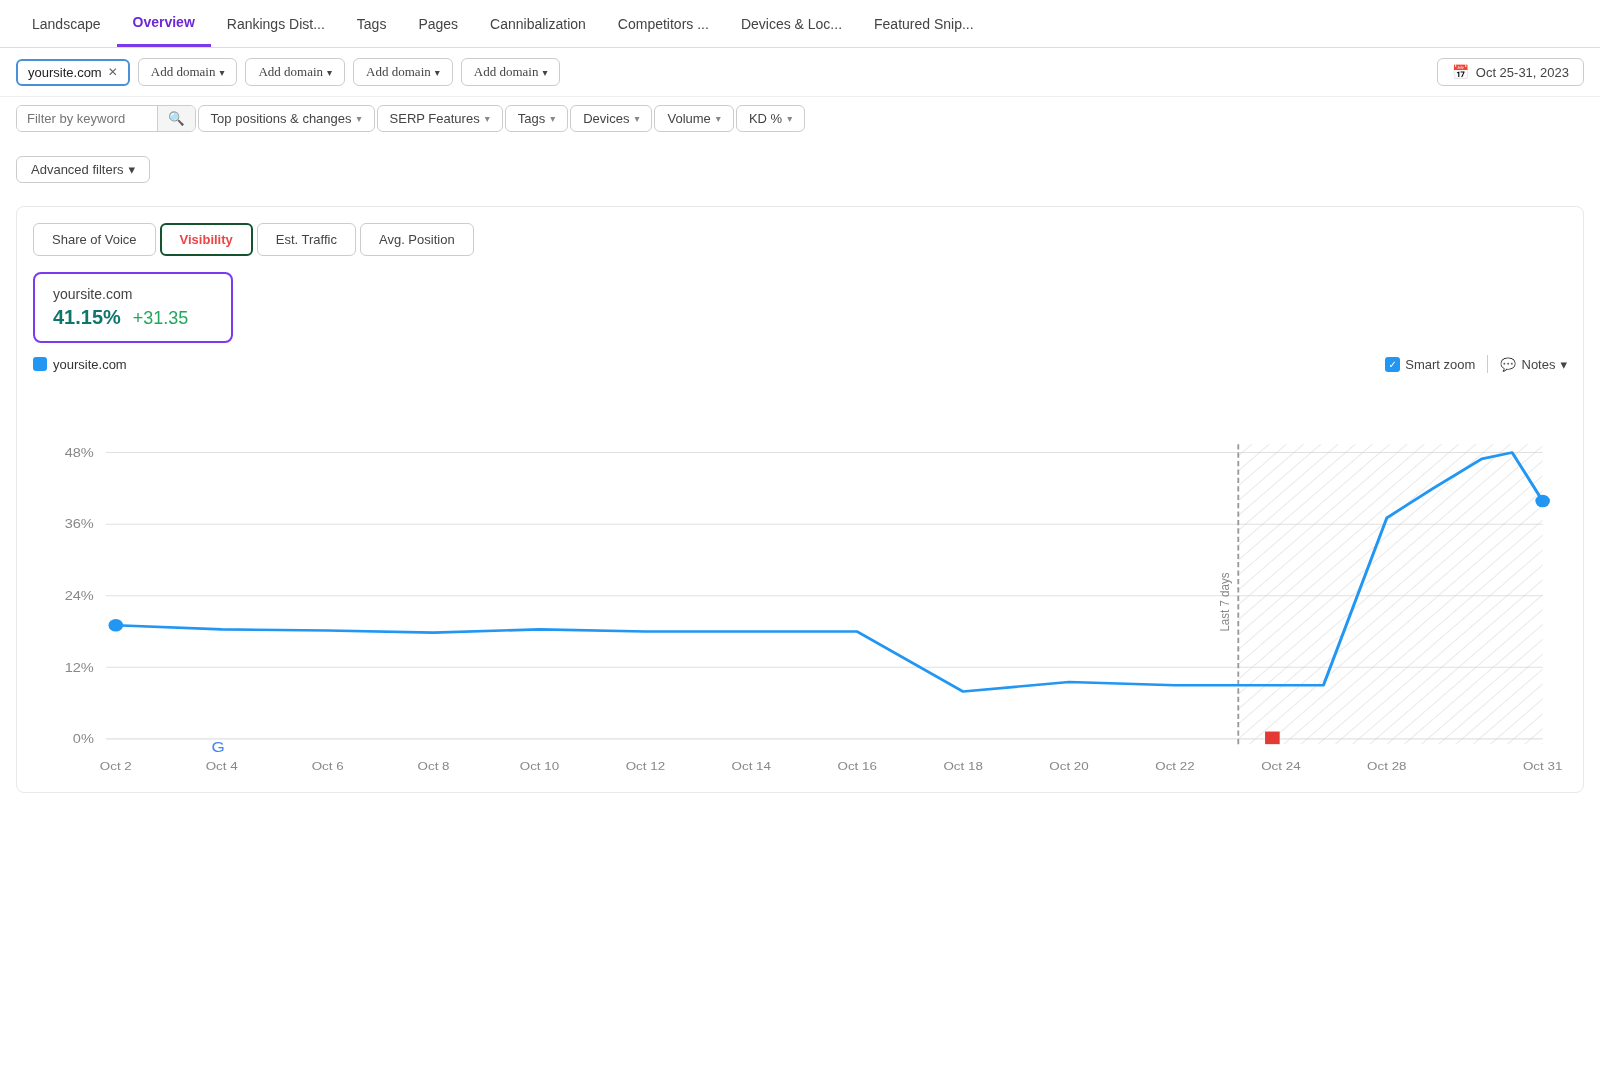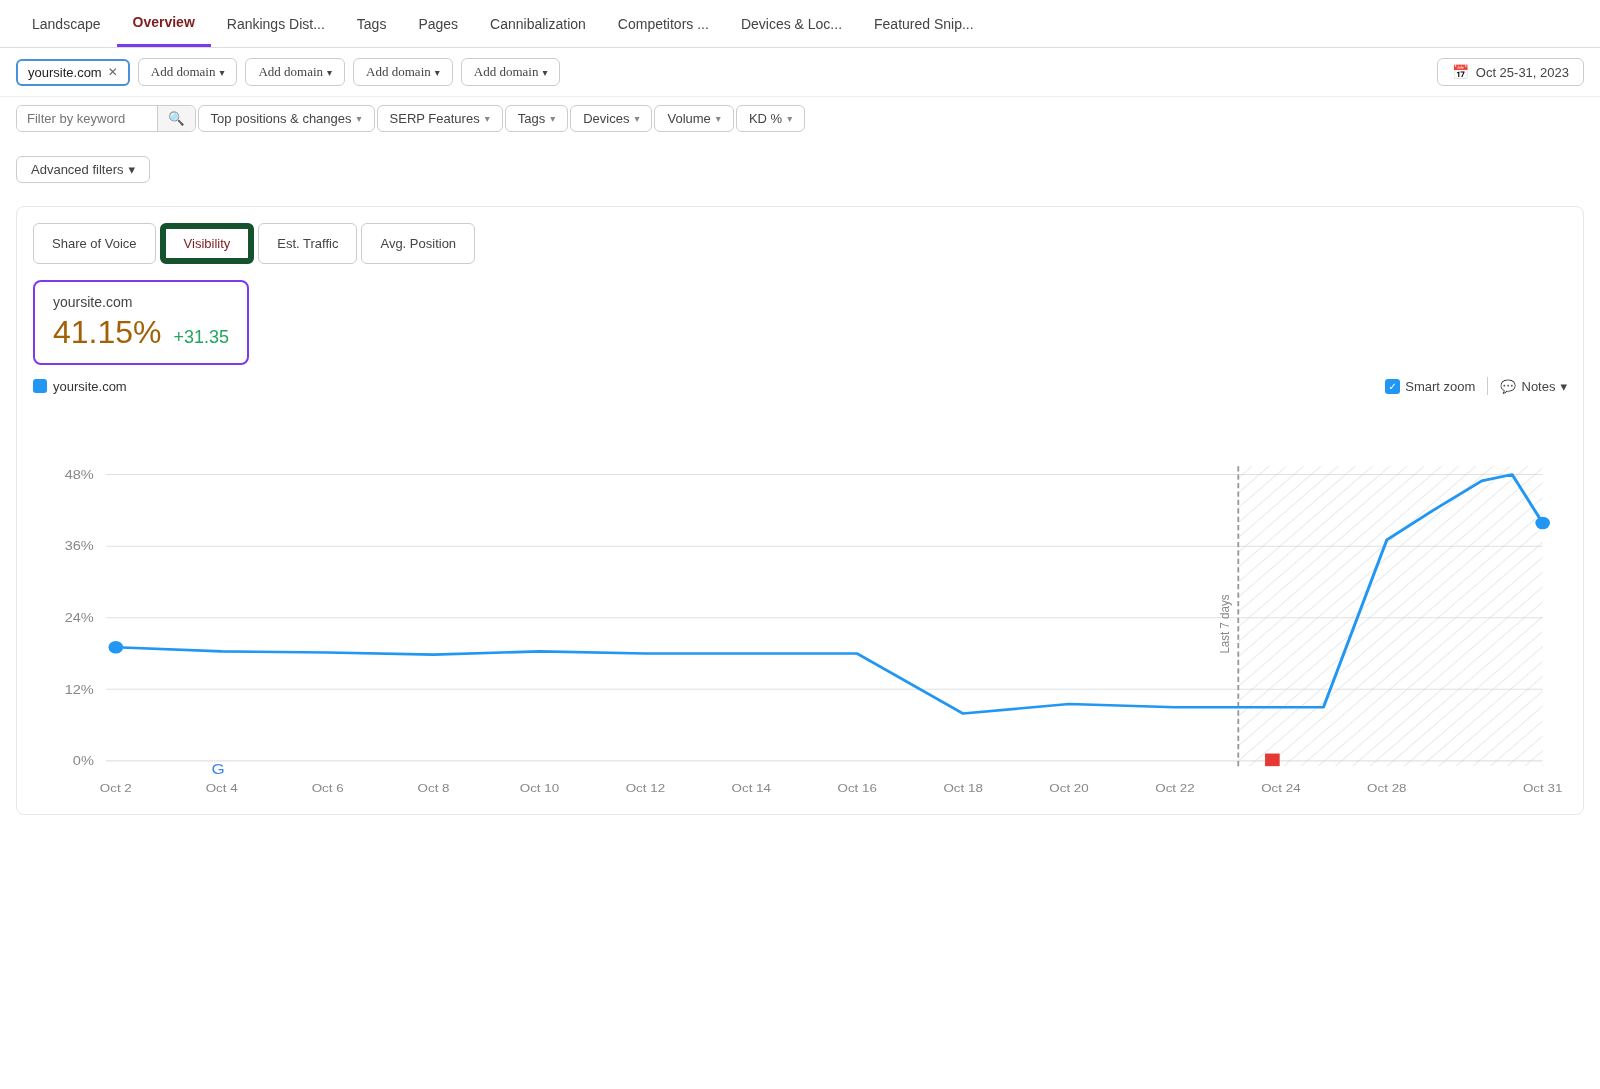--- a/index.html
+++ b/index.html
@@ -1,21 +1,21 @@
 <!DOCTYPE html>
 <html><head>
   <meta charset="utf-8">
   <style>
     * { box-sizing: border-box; margin: 0; padding: 0; }
     body { font-family: -apple-system, BlinkMacSystemFont, 'Segoe UI', Arial, sans-serif; background: #fff; color: #222; font-size: 14px; }
 
     
     .top-nav { display: flex; align-items: center; border-bottom: 1px solid #ddd; padding: 0 16px; background: #fff; }
     .top-nav a { display: inline-block; padding: 14px 16px; text-decoration: none; color: #444; font-size: 14px; white-space: nowrap; }
-    .top-nav a.active { color: #7f1d1d; font-weight: 600; border-bottom: 3px solid #7c3aed; }
+    .top-nav a.active { color: #6d28d9; font-weight: 600; border-bottom: 3px solid #7c3aed; }
 
     
     .toolbar-row { display: flex; align-items: center; padding: 10px 16px; gap: 8px; flex-wrap: wrap; border-bottom: 1px solid #eee; }
     .domain-tag { display: flex; align-items: center; background: #fff; border: 2px solid #4a90d9; border-radius: 6px; padding: 4px 10px; font-size: 13px; color: #222; gap: 6px; }
     .domain-tag .x-btn { cursor: pointer; color: #666; font-size: 12px; background: none; border: none; padding: 0; }
     .add-domain-btn { display: flex; align-items: center; gap: 4px; border: 1px solid #ccc; border-radius: 6px; padding: 5px 12px; font-size: 13px; cursor: pointer; background: #fff; color: #444; font-family: Liberation Serif, serif; }
     .add-domain-btn .chevron { font-size: 10px; }
     .date-btn { display: flex; align-items: center; gap: 6px; border: 1px solid #ccc; border-radius: 6px; padding: 5px 14px; font-size: 13px; cursor: pointer; background: #fff; color: #444; margin-left: auto; }
     .date-btn .cal-icon { font-size: 14px; }
 
@@ -30,26 +30,26 @@
     
     .adv-filter-row { padding: 6px 16px 10px; }
     .adv-filter-btn { display: flex; align-items: center; gap: 5px; border: 1px solid #ccc; border-radius: 6px; padding: 5px 14px; font-size: 13px; cursor: pointer; background: #fff; color: #444; margin-top: 10px; }
 
     
     .chart-container { margin: 13px 16px; border: 1px solid #e8e8e8; border-radius: 8px; padding: 16px 16px 8px; }
 
     
     .metric-tabs { display: flex; gap: 4px; margin-bottom: 16px; }
     .metric-tab { border: 1px solid #ccc; border-radius: 6px; padding: 7px 18px; font-size: 13px; cursor: pointer; background: #fff; color: #444; }
-    .metric-tab.active { background: #fff; border: 6px solid #14532d; color: #7f1d1d; font-weight: 400; }
+    .metric-tab.active { background: #fff; border: 2px solid #14532d; color: #ef4444; font-weight: 700; }
 
     
     .stat-card { border: 2px solid #7c3aed; border-radius: 8px; display: inline-block; padding: 12px 18px; margin-bottom: 12px; min-width: 200px; }
     .stat-card .domain-label { font-size: 14px; color: #444; margin-bottom: 4px; }
-    .stat-card .stat-value { font-size: 32px; font-weight: 400; color: #a16207; display: inline; }
+    .stat-card .stat-value { font-size: 20px; font-weight: 700; color: #0f766e; display: inline; }
     .stat-card .stat-change { font-size: 18px; color: #22a65e; margin-left: 8px; }
 
     
     .chart-legend-row { display: flex; align-items: center; justify-content: space-between; margin-bottom: 8px; }
     .legend-left { display: flex; align-items: center; gap: 6px; font-size: 13px; color: #333; }
     .legend-dot { width: 14px; height: 14px; border-radius: 3px; background: #2196f3; }
     .legend-right { display: flex; align-items: center; gap: 12px; font-size: 13px; color: #444; }
     .smart-zoom-check { display: flex; align-items: center; gap: 5px; }
     .check-box { width: 15px; height: 15px; background: #2196f3; border-radius: 3px; display: flex; align-items: center; justify-content: center; color: #fff; font-size: 10px; }
     .notes-btn { display: flex; align-items: center; gap: 5px; cursor: pointer; border: none; background: none; font-size: 13px; color: #444; }

